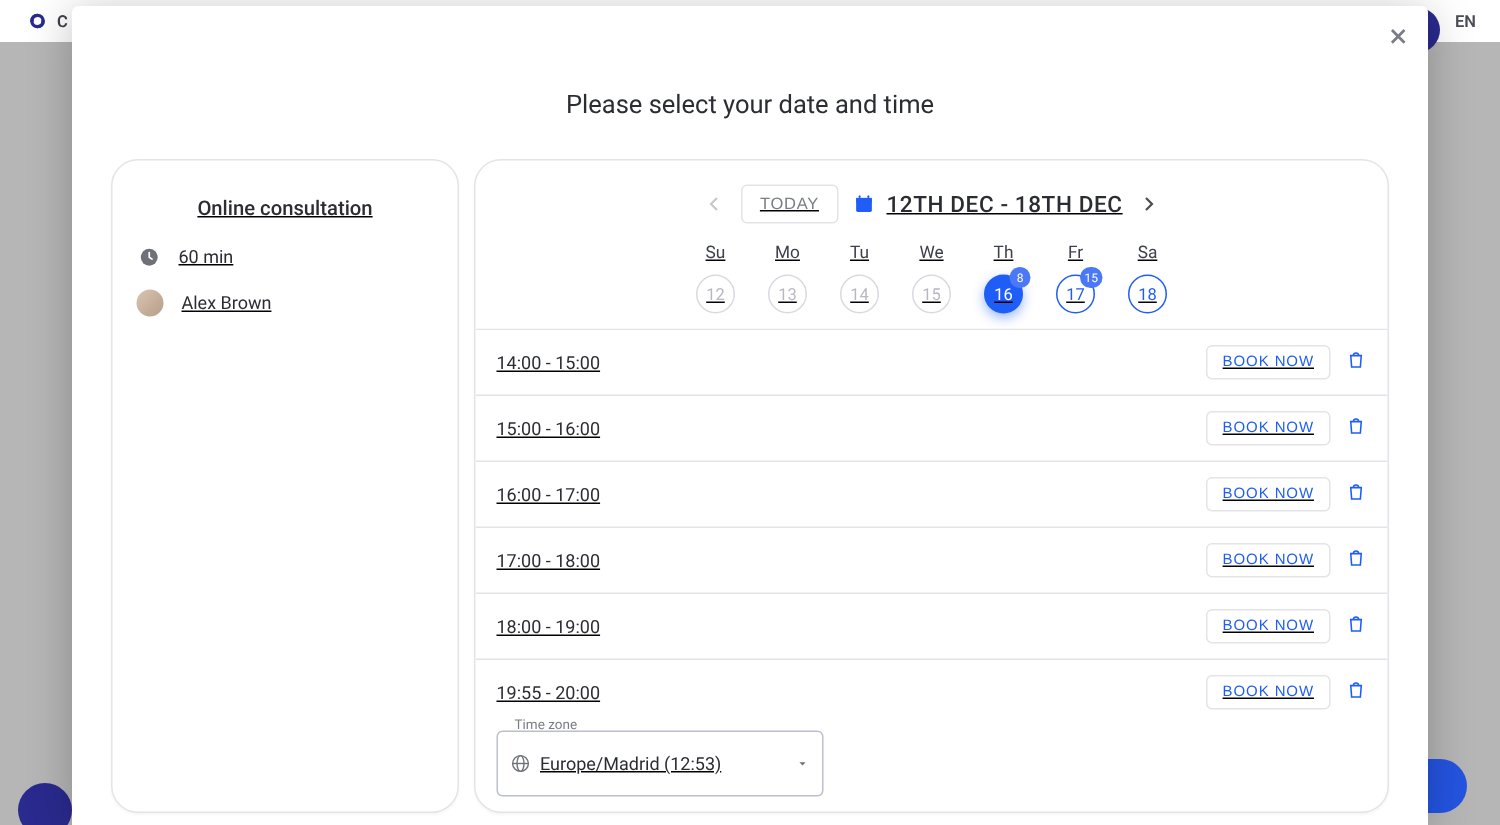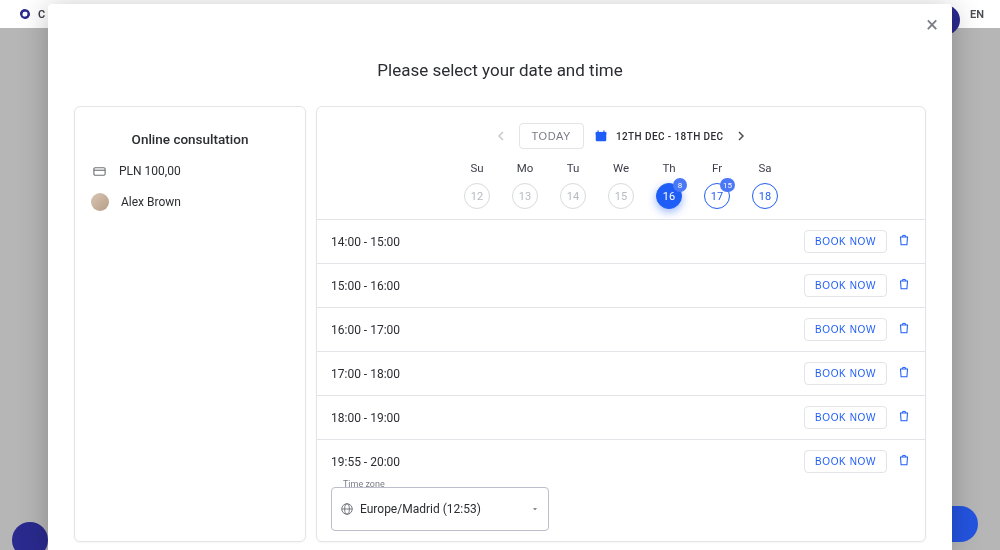--- a/index.html
+++ b/index.html
@@ -41,35 +41,36 @@
     border-radius:4px 4px 0 0;
     box-shadow:0 4px 30px rgba(0,0,0,.25);
     display:flex; flex-direction:column;
     padding:14px 26px 8px;
   }
   .close { position:absolute; top:10px; right:14px; color:#7a7d85; font-size:22px; cursor:pointer; line-height:1;}
   .title { text-align:center; font-size:17px; color:var(--text); margin:42px 0 26px; font-weight:400;}
 
   .cols { display:flex; gap:10px; flex:1; min-height:0;}
   .card {
-    background:#fff; border:1px solid var(--border); border-radius:6px;
+    background:#fff; border:1px solid var(--border); border-radius:18px;
     box-shadow:0 1px 2px rgba(0,0,0,.04);
+    text-decoration:underline;
   }
   .left { width:232px; padding:18px 16px;}
   .left h3 { margin:6px 0 16px; font-size:13.5px; font-weight:500; text-align:center; color:var(--text);}
   .meta { display:flex; align-items:center; gap:12px; font-size:12px; color:var(--text); margin-bottom:14px;}
   .ico { width:16px; height:16px; color:#6f7179; display:inline-flex; align-items:center; justify-content:center;}
   .avatar { width:18px; height:18px; border-radius:50%; background:linear-gradient(135deg,#d8c6b5,#b79d85); display:inline-block;}
 
   .right { flex:1; display:flex; flex-direction:column; min-height:0;}
   .nav { display:flex; align-items:center; justify-content:center; gap:10px; padding:16px 0 6px;}
   .chev { width:16px; height:16px; color:#4b4d55; cursor:pointer;}
   .chev.disabled { color:#c7c8cd; cursor:default;}
   .today-btn { border:1px solid var(--border); background:#fff; color:var(--muted); font-size:11px; letter-spacing:.5px; padding:6px 12px; border-radius:4px; cursor:pointer;}
-  .range { display:flex; align-items:center; gap:8px; font-size:10px; letter-spacing:.4px; color:var(--text); font-weight:500;}
+  .range { display:flex; align-items:center; gap:8px; font-size:15px; letter-spacing:.4px; color:var(--text); font-weight:500;}
   .cal-ico { color:var(--blue);}
 
   .week { display:flex; justify-content:center; gap:14px; padding:6px 0 10px;}
   .day { width:34px; text-align:center;}
   .day .lbl { font-size:11.5px; color:#3d3f4b; margin-bottom:8px;}
   .day .num {
     width:26px; height:26px; margin:0 auto; border-radius:50%;
     border:1px solid #d9dae0; color:#b7b9c1;
     display:flex; align-items:center; justify-content:center;
     font-size:11px; position:relative; cursor:pointer;
@@ -121,26 +122,26 @@
 <div class="modal">
   <span class="close">×</span>
   <div class="title">Please select your date and time</div>
 
   <div class="cols">
 
     <div class="card left">
       <h3>Online consultation</h3>
       <div class="meta">
         <span class="ico">
-          <svg width="15" height="15" viewBox="0 0 24 24" fill="none" stroke="#6f7179" stroke-width="1.8">
-              <rect x="3" y="6" width="18" height="12" rx="2"></rect>
-              <line x1="3" y1="10" x2="21" y2="10"></line>
+          <svg width="15" height="15" viewBox="0 0 24 24" fill="#6f7179">
+              <circle cx="12" cy="12" r="9" fill="#6f7179"></circle>
+              <path d="M12 7v5l3 2" stroke="#fff" stroke-width="1.8" fill="none" stroke-linecap="round"></path>
             </svg>
         </span>
-        <span>PLN 100,00</span>
+        <span>60 min</span>
       </div>
       <div class="meta">
         <span class="avatar"></span>
         <span>Alex Brown</span>
       </div>
     </div>
 
     <div class="card right">
       <div class="nav">
         <svg class="chev disabled" viewBox="0 0 24 24" fill="none" stroke="currentColor" stroke-width="2.2">

